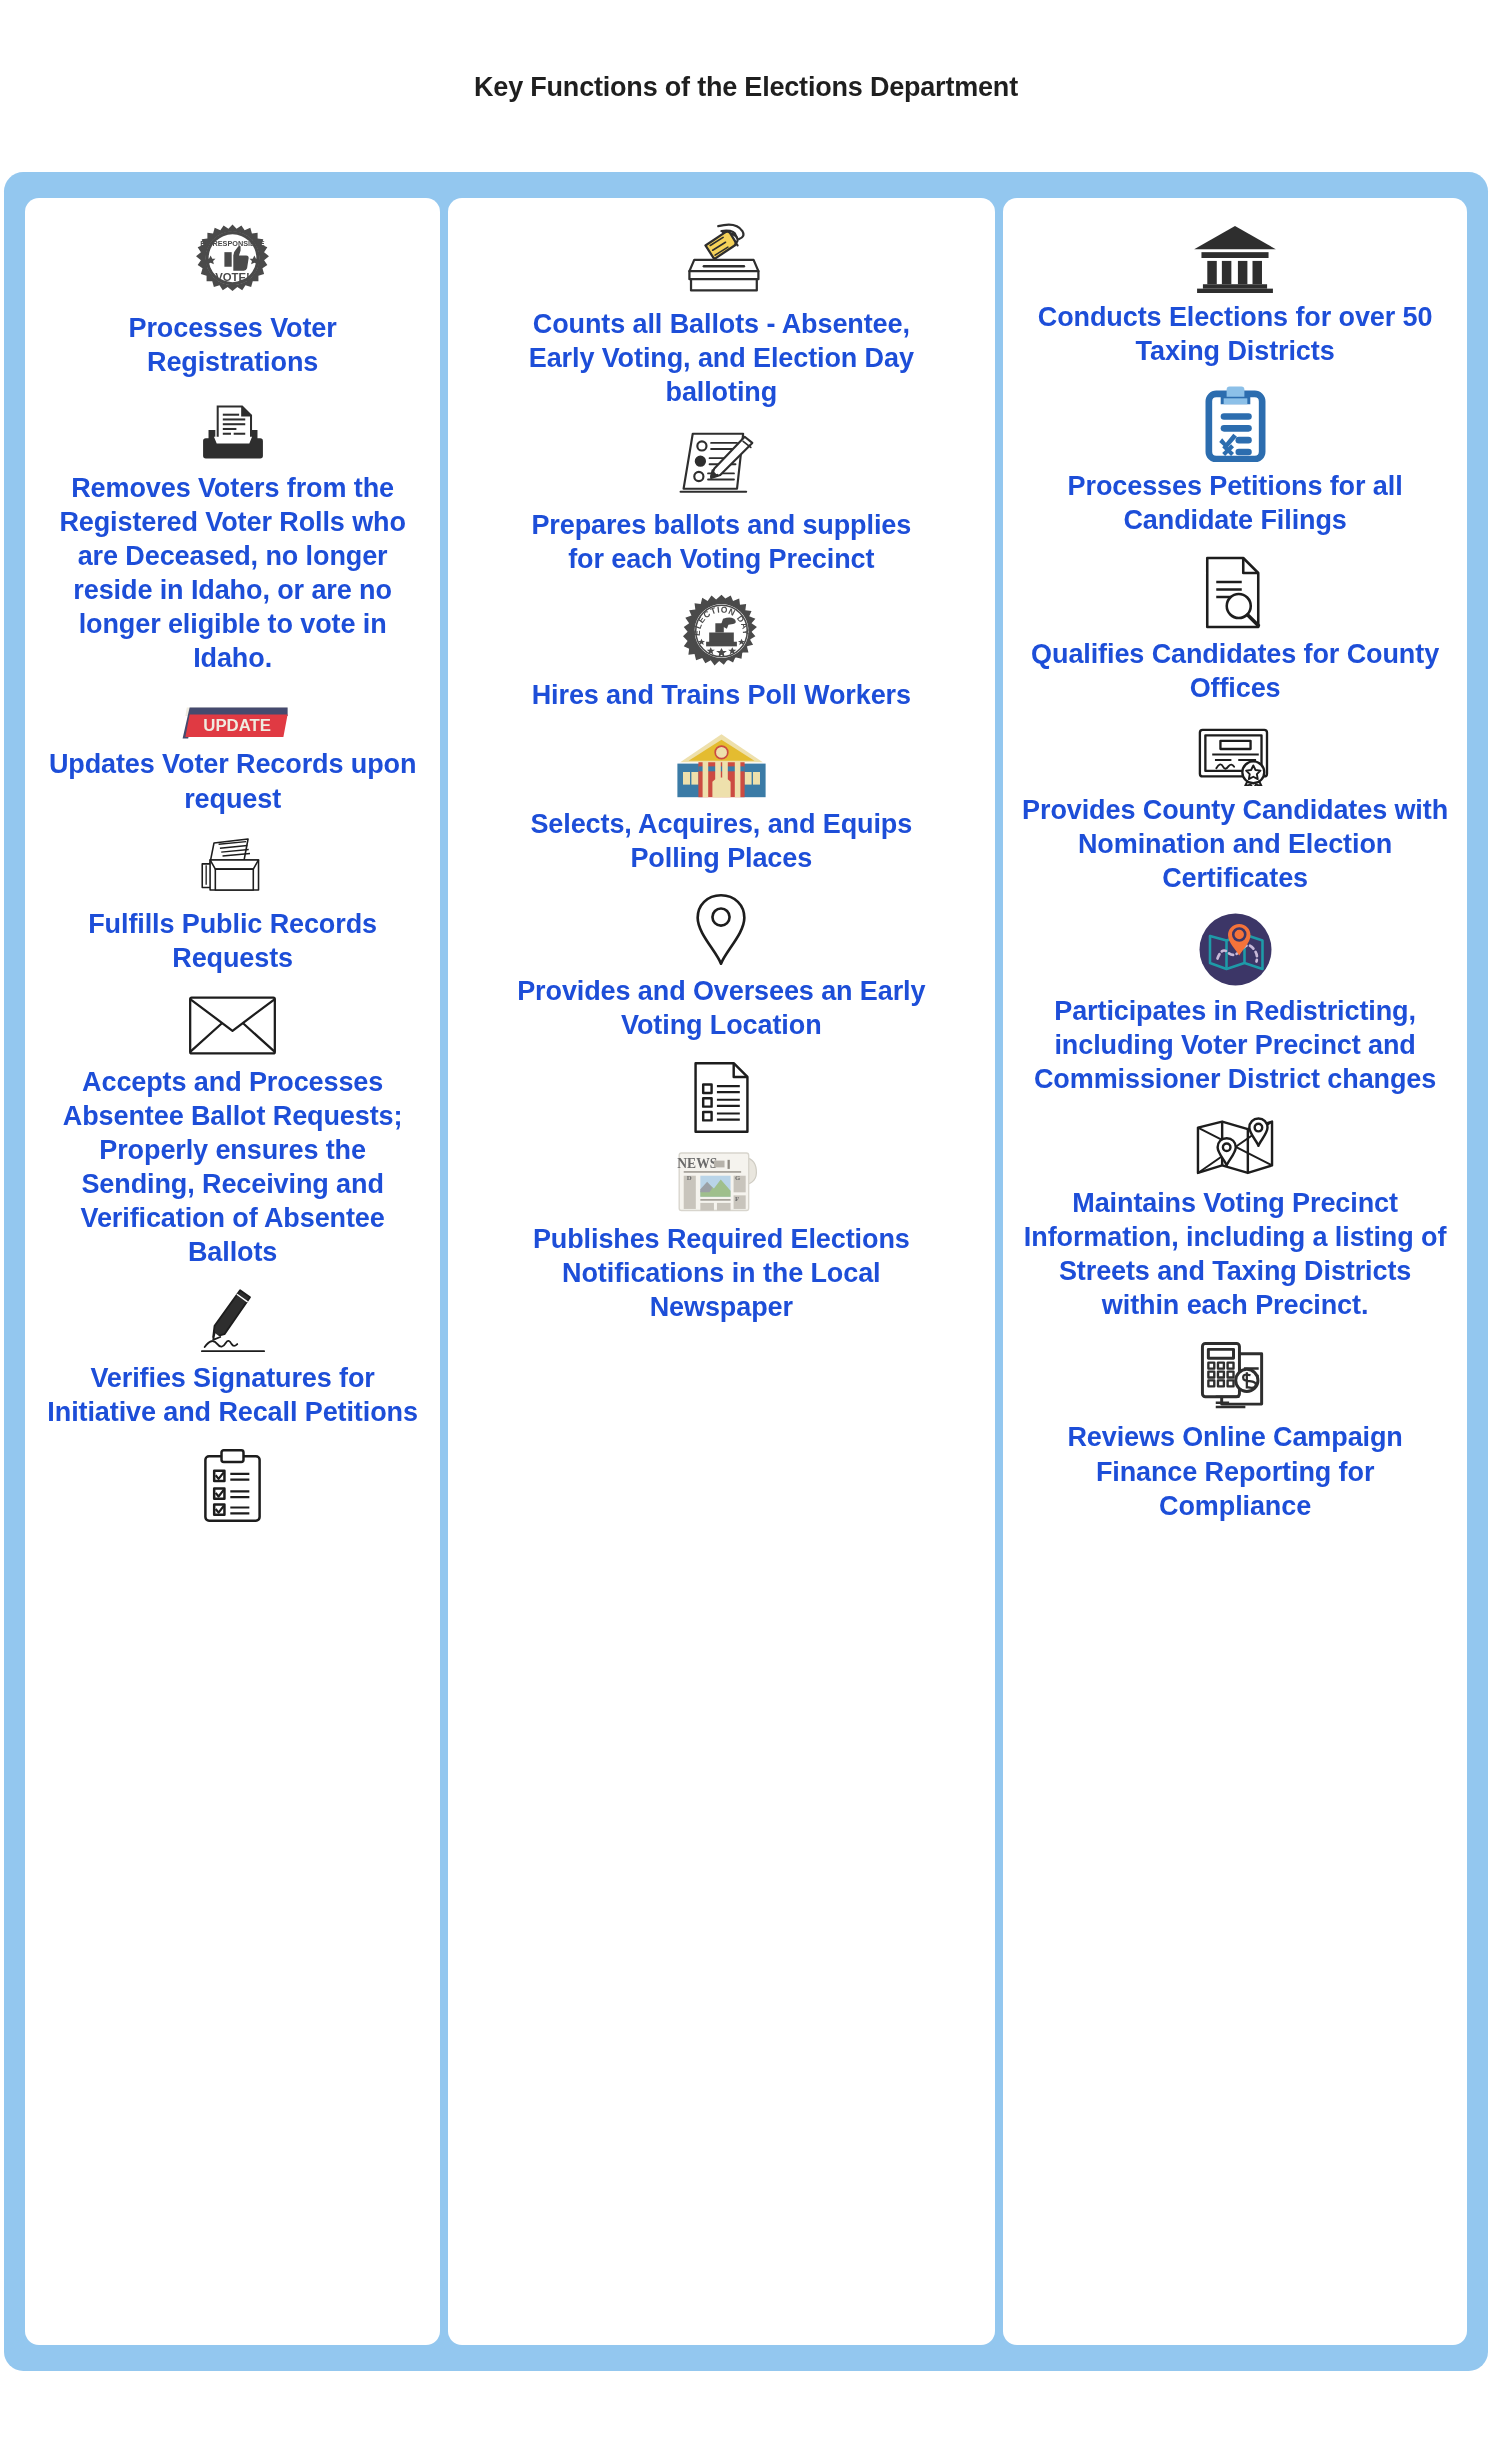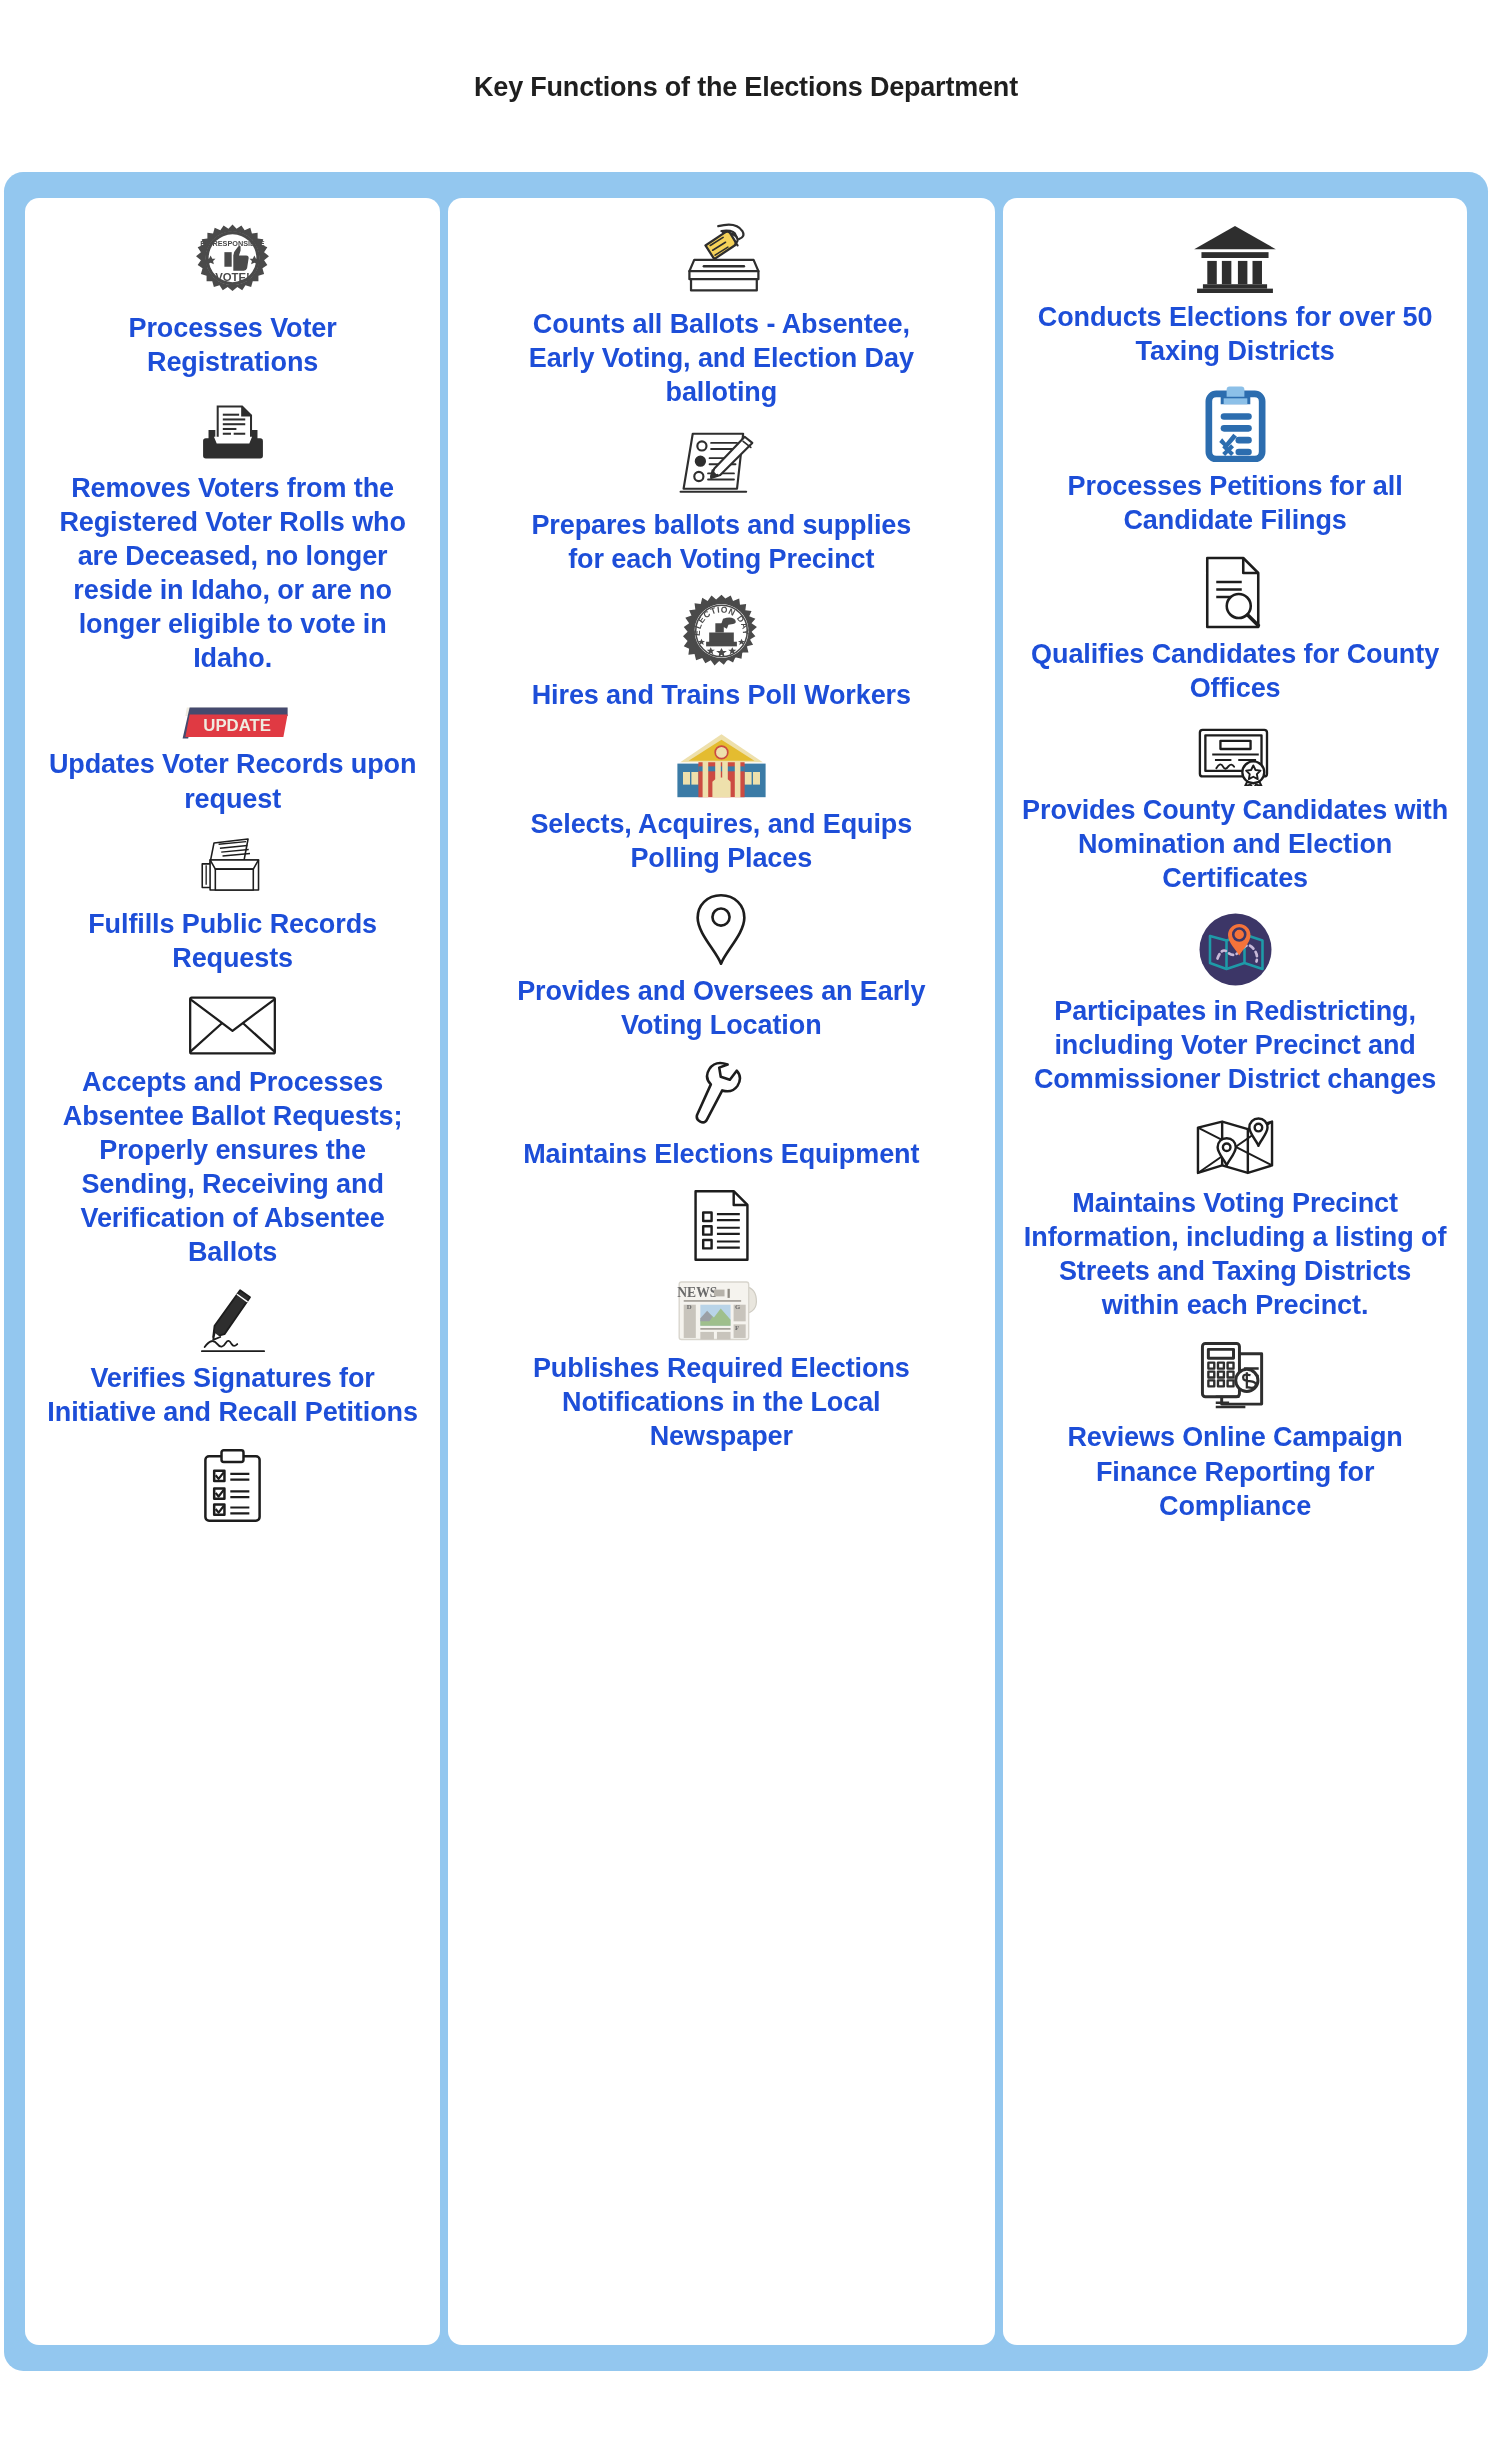--- a/index.html
+++ b/index.html
@@ -306,30 +306,20 @@
           <svg width="56" height="75" viewBox="0 0 72 96">
             <g fill="none" stroke="#1d1d1d" stroke-width="3.4" stroke-linejoin="round">
               <path d="M36 4 C18 4 6 17 6 33 C6 53 30 76 36 92 C42 76 66 53 66 33 C66 17 54 4 36 4 Z" fill="#fff"></path>
               <circle cx="36" cy="32" r="11" fill="#fff"></circle>
             </g>
           </svg>
         </div>
         <div class="item-text">Provides and Oversees an Early Voting Location</div>
       </div>
 
-      <div class="item">
-        <div class="icon-wrap">
-          <svg width="63" height="70" viewBox="0 0 80 92">
-            <g fill="none" stroke="#1d1d1d" stroke-width="3.4" stroke-linejoin="round">
-              <path d="M48 6 q-16 -6 -24 6 q-7 11 2 20 l-18 40 q-2 6 4 9 q6 3 9 -3 l20 -38 q13 4 20 -6 q7 -11 -1 -20 l-9 12 l-12 -4 l-2 -12 z" fill="#fff"></path>
-            </g>
-          </svg>
-        </div>
-        <div class="item-text">Maintains Elections Equipment</div>
-      </div>
 
       <div class="item">
         <div class="icon-wrap">
           <svg width="61" height="75" viewBox="0 0 80 98">
             <g fill="none" stroke="#1d1d1d" stroke-width="3.2" stroke-linejoin="round">
               <path d="M6 4 h50 l18 18 v72 h-68 z" fill="#fff"></path>
               <path d="M56 4 v18 h18"></path>
               <rect x="16" y="32" width="11" height="11"></rect>
               <rect x="16" y="50" width="11" height="11"></rect>
               <rect x="16" y="68" width="11" height="11"></rect>

